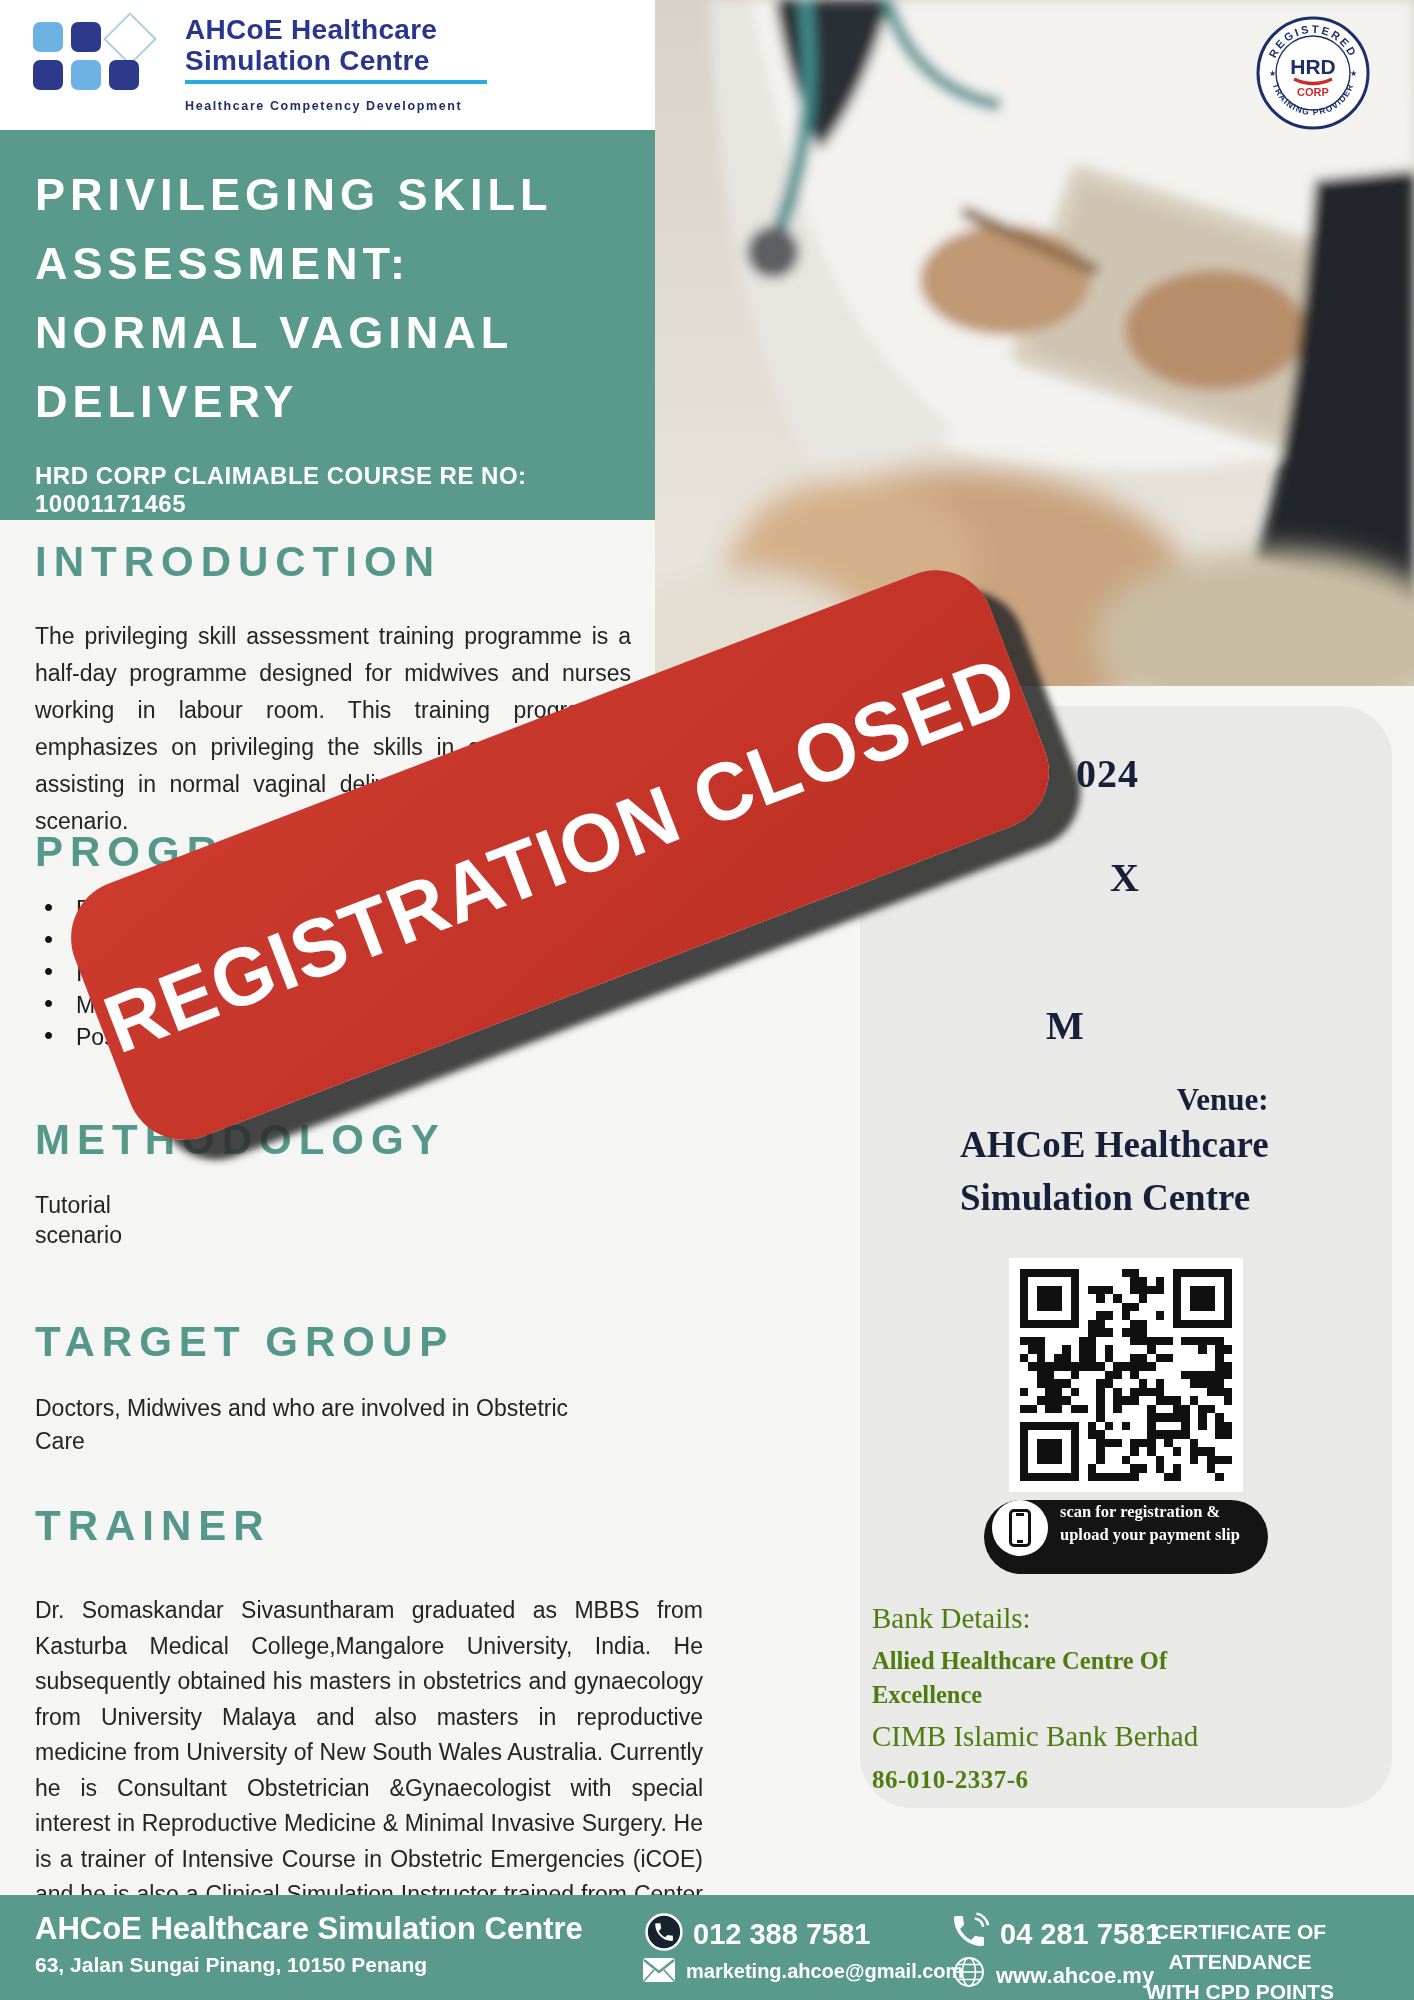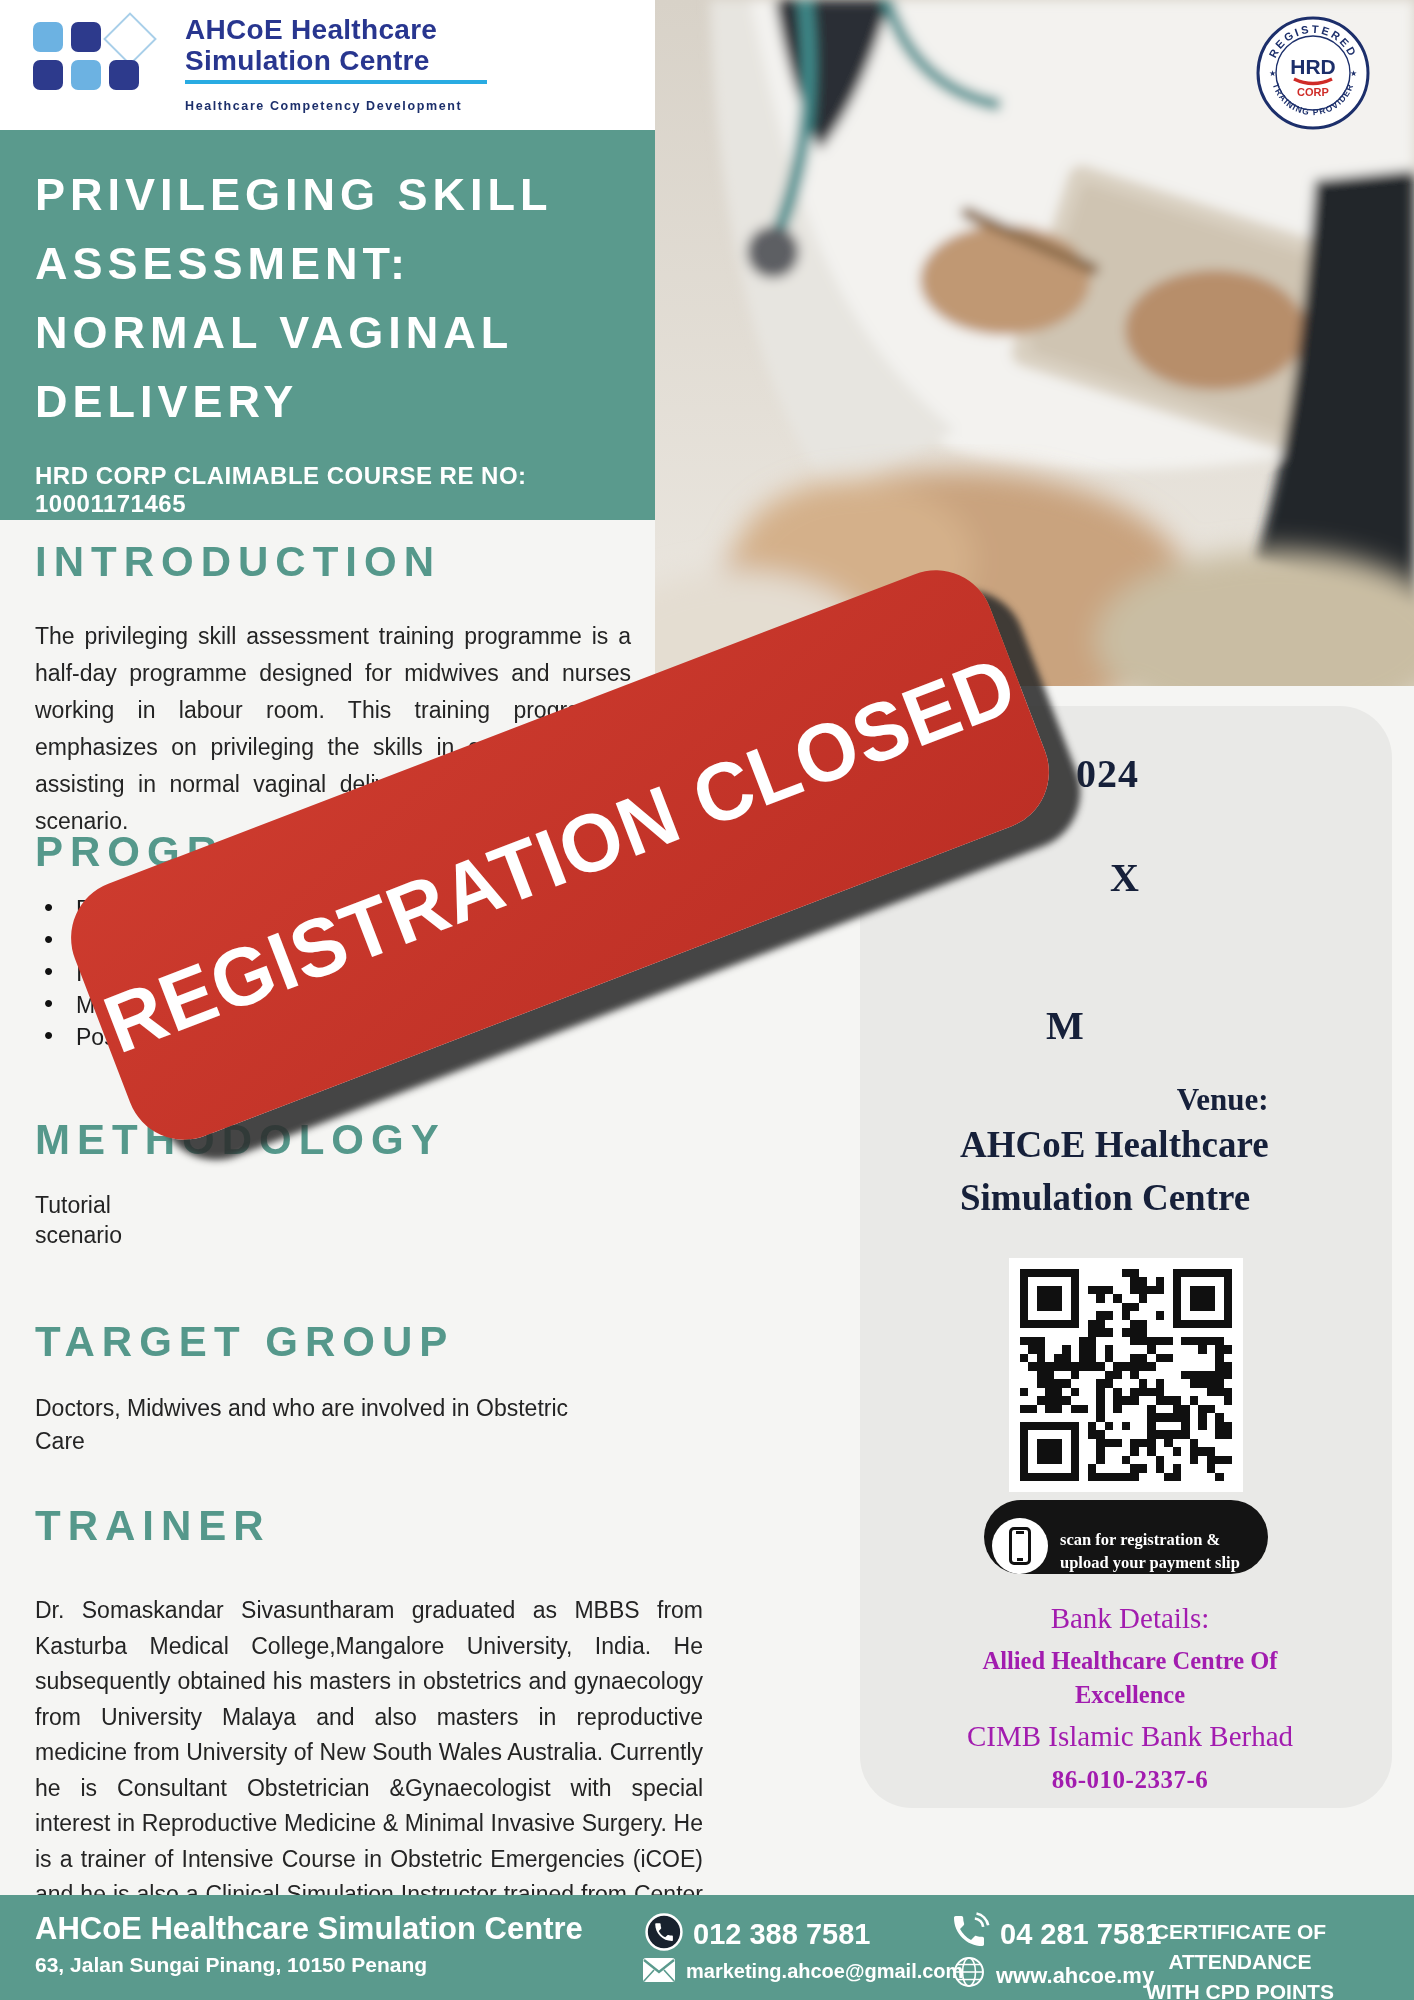--- a/index.html
+++ b/index.html
@@ -38,27 +38,27 @@
         border-radius:52px;z-index:6;color:#1d2330;font-family:Liberation Serif, serif;}
   .date-left,.date-right,.fee-x,.time-m{position:absolute;font-weight:bold;font-size:40px;color:#16203a;letter-spacing:1px;}
   .date-left{left:30px;top:44px;} .date-right{left:216px;top:44px;}
   .fee-x{left:250px;top:148px;} .time-m{left:186px;top:296px;}
   .venue{position:absolute;left:100px;top:376px;color:#16203a;}
   .venue-label{font-size:31px;font-weight:bold;text-align:right;}
   .venue-line{font-size:37px;font-weight:bold;line-height:53px;}
   .qr-wrap{position:absolute;left:50%;top:552px;transform:translateX(-50%);width:212px;height:212px;
            background:#fff;padding:11px;}
   .pill{position:absolute;left:50%;top:794px;transform:translateX(-50%);width:284px;height:74px;background:#141414;
-        border-radius:38px;display:flex;align-items:flex-end;}
+        border-radius:38px;display:flex;align-items:flex-start;}
   .pill-phone{width:56px;height:56px;border-radius:50%;background:#fff;margin-left:8px;position:relative;flex:0 0 auto;}
   .pill-phone .ph{position:absolute;left:17px;top:9px;width:16px;height:32px;border:3px solid #111;border-radius:5px;background:#fff;}
   .pill-phone .ph::before{content:"";position:absolute;left:4px;top:1px;width:8px;height:3px;background:#111;}
   .pill-phone .ph::after{content:"";position:absolute;left:5px;bottom:1px;width:6px;height:3px;background:#111;}
   .pill-txt{color:#fff;font-size:16.5px;font-weight:bold;line-height:23px;margin-left:12px;}
-  .bank{position:absolute;left:4px;width:100%;text-align:center;color:#a21caf;}
+  .bank{position:absolute;left:12px;width:100%;color:#4d7c0f;}
   .bank-label{top:896px;font-size:29px;}
   .bank-name{top:938px;font-size:24.5px;font-weight:bold;line-height:34px;}
   .bank-cimb{top:1014px;font-size:29px;}
   .bank-acct{top:1060px;font-size:25px;font-weight:bold;letter-spacing:.5px;}
   
   .stamp{position:absolute;left:70px;top:720px;width:980px;height:270px;
          background:linear-gradient(160deg,#cd3b2e,#bd2f25);border-radius:58px;
          transform:rotate(-21deg);z-index:50;display:flex;align-items:center;justify-content:center;
          box-shadow:22px 30px 7px rgba(44,44,44,.88);}
   .stamp span{color:#fff;font-weight:bold;font-size:82px;letter-spacing:1px;white-space:nowrap;transform:scaleX(.97);}

